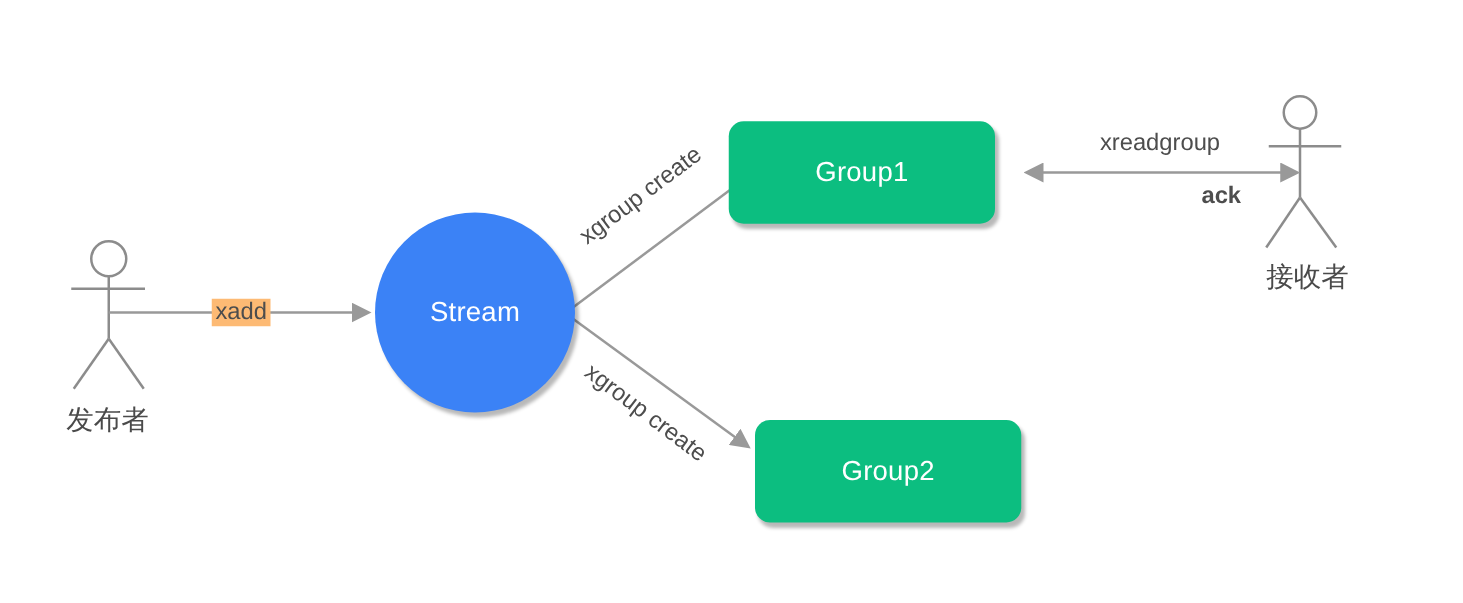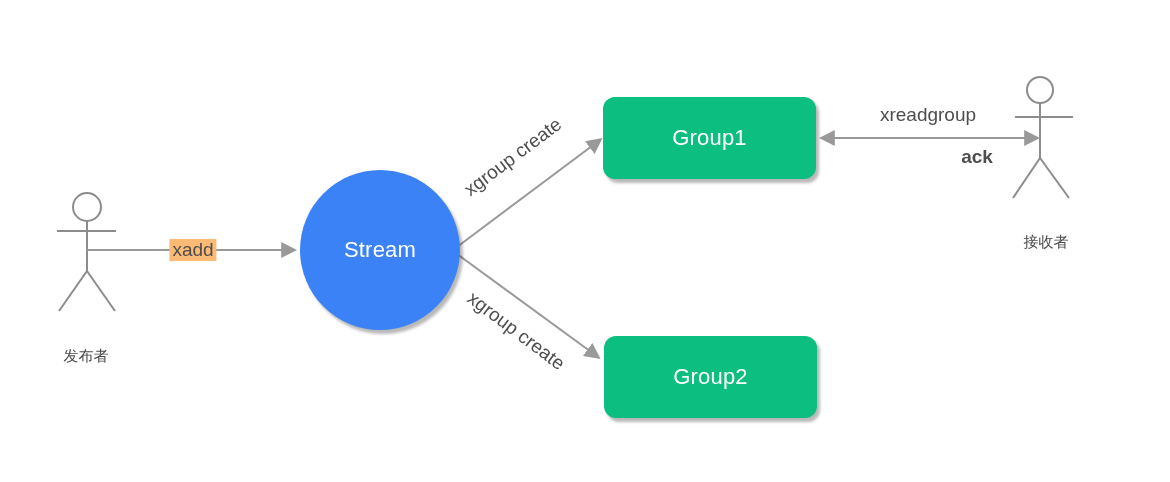--- a/index.html
+++ b/index.html
@@ -31,42 +31,41 @@
     border-radius: 50%;
     background: #3b82f6;
     box-shadow: 3px 4px 3px rgba(0,0,0,0.28);
   }
   .node-rect {
     width: 213px; height: 82px;
     border-radius: 12px;
     background: #0CBE80;
     box-shadow: 3px 4px 3px rgba(0,0,0,0.28);
   }
-  .node-group1 { left: 603px; top: 97px; }
+  .node-group1 { left: 583px; top: 97px; }
   .node-group2 { left: 604px; top: 336px; }
   .edge-label {
     position: absolute;
     transform: translate(-50%, -50%);
     font-size: 19px;
     color: #4D4D4D;
     white-space: nowrap;
   }
   .edge-label.on-line {
     background: #fdba74;
     padding: 0 3px;
   }
   .edge-label.rot-up { transform: translate(-50%, -50%) rotate(-37deg); }
   .edge-label.rot-down { transform: translate(-50%, -50%) rotate(37deg); }
   .actor-label {
     position: absolute;
     transform: translate(-50%, -50%);
-    font-size: 15px;
+    font-size: 22px;
     color: #4A4A4A;
     white-space: nowrap;
-    margin-top: 20px;
   }
 </style>
 </head>
 <body>
 
 <div class="canvas">
 
   <svg class="layer" viewBox="0 0 1170 482">
     <defs>
       <marker id="arrow" viewBox="0 0 10 10" refX="8" refY="5" markerWidth="8" markerHeight="8" orient="auto-start-reverse">

